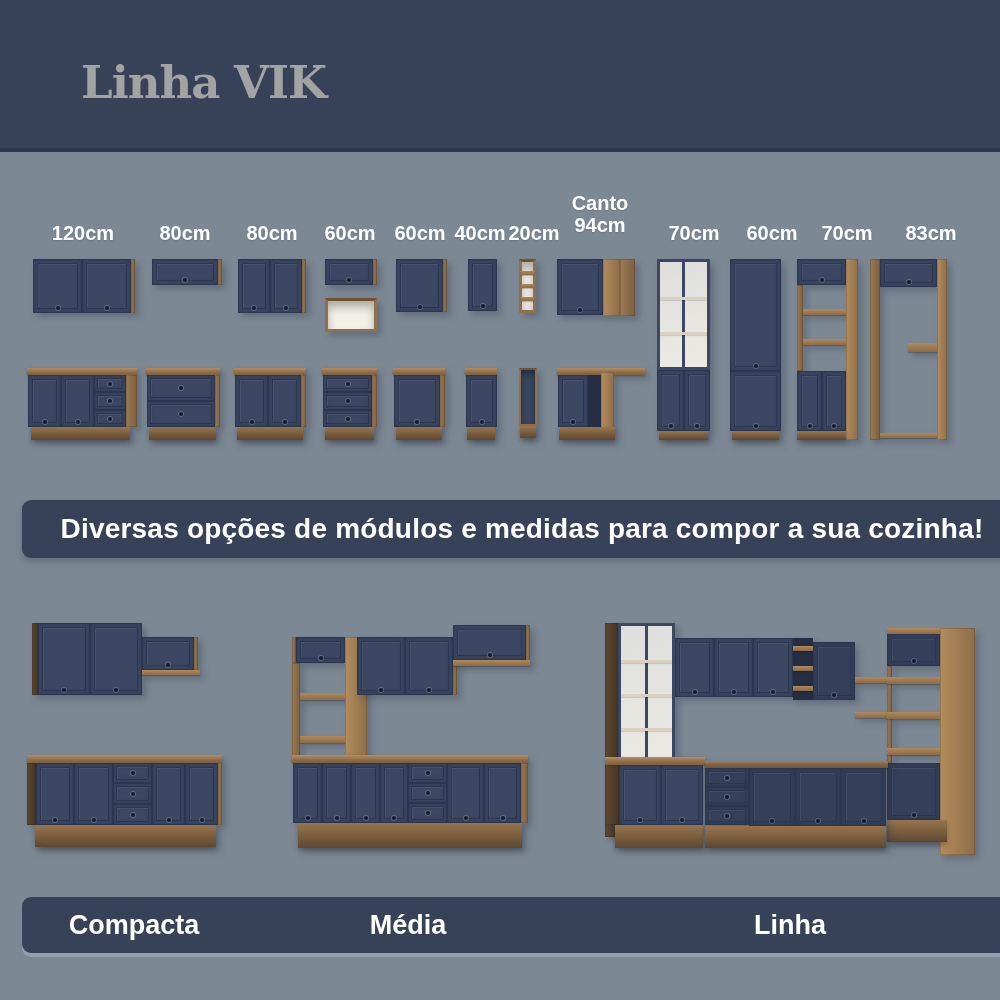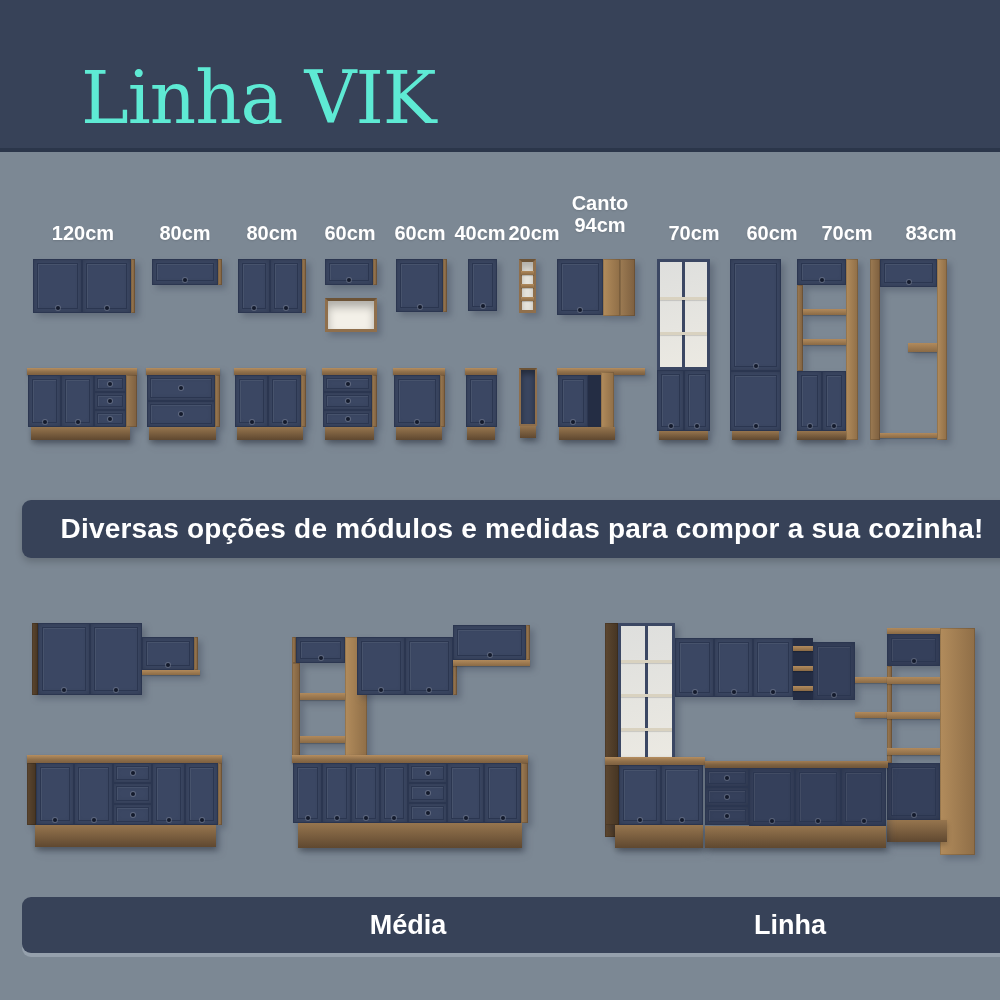--- a/index.html
+++ b/index.html
@@ -2,21 +2,21 @@
 <html><head>
 <meta charset="utf-8">
 <style>
   html,body{margin:0;padding:0;}
   body{font-family:"Liberation Sans", sans-serif;}
   #stage{position:relative;width:1000px;height:1000px;background:#7C8894;overflow:hidden;}
 
   
   #header{position:absolute;left:0;top:0;width:1000px;height:148px;background:#374258;border-bottom:4px solid #2B364A;}
   #eyebrow{position:absolute;left:84px;top:22px;font-size:33px;font-weight:bold;color:#FFFFFF;letter-spacing:.5px;}
-  #title{position:absolute;left:81px;top:56px;font-size:72px;font-weight:normal;color:#5eead4;font-family:"DejaVu Serif", serif;letter-spacing:-1px;}
+  #title{position:absolute;left:81px;top:56px;font-size:45px;font-weight:bold;color:#a3a3a3;font-family:"DejaVu Serif", serif;letter-spacing:-1px;}
 
   
   .mlabel{position:absolute;transform:translateX(-50%);color:#FFFFFF;font-size:20px;font-weight:bold;
           text-align:center;white-space:pre-line;line-height:22px;text-shadow:0 1px 2px rgba(0,0,0,.12);}
 
   
   .navband{position:absolute;left:22px;width:1000px;background:#374258;border-radius:9px;}
   #banner{top:500px;height:58px;display:flex;align-items:center;justify-content:center;box-shadow:0 4px 7px rgba(0,0,0,.18);}
   #banner span{color:#FFFFFF;font-size:28px;font-weight:bold;letter-spacing:.2px;}
   #band{top:897px;height:56px;box-shadow:0 4px 0 #95A0AC;}
@@ -317,17 +317,18 @@
           <div class="drw dim" style="left: 0px; top: 45px; width: 44px; height: 19px;"></div>
           <div class="door dim" style="left: 44px; top: 7px; width: 46px; height: 58px;"></div>
           <div class="door dim" style="left: 90px; top: 7px; width: 46px; height: 58px;"></div>
           <div class="door dim" style="left: 136px; top: 7px; width: 45px; height: 58px;"></div>
           <div class="plinth" style="left: 0px; top: 65px; width: 181px; height: 22px;"></div>
         </div>
       </div>
   </div>
 
   <div id="band" class="navband">
+    <span class="klabel" style="left:112px">Compacta</span>
     <span class="klabel" style="left:386px">Média</span>
     <span class="klabel" style="left:768px">Linha</span>
   </div>
 
 </div>
 
 </body></html>

